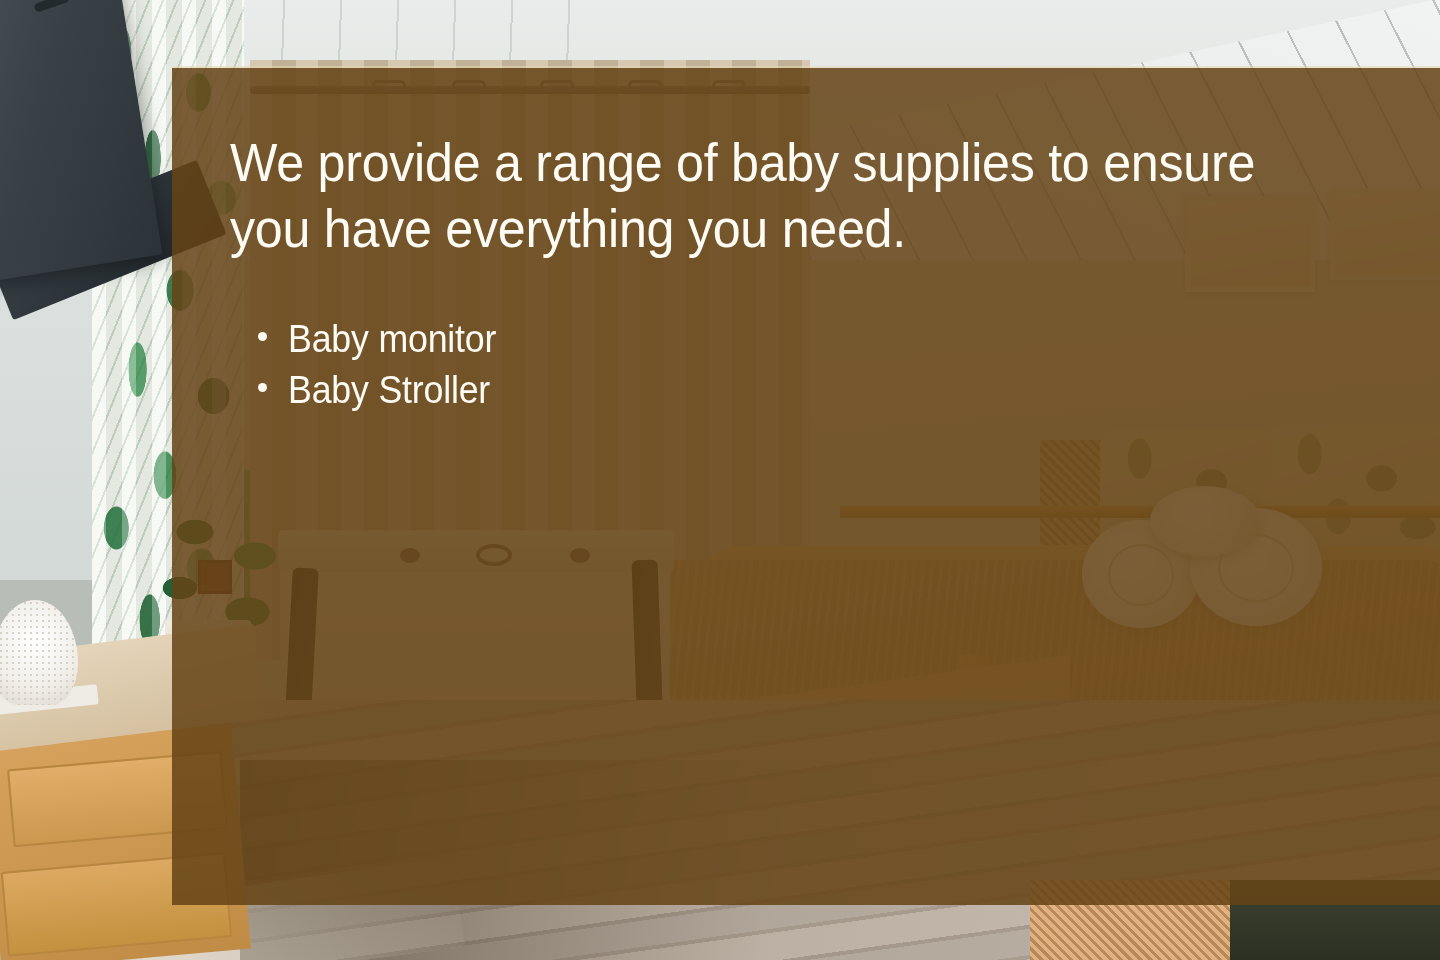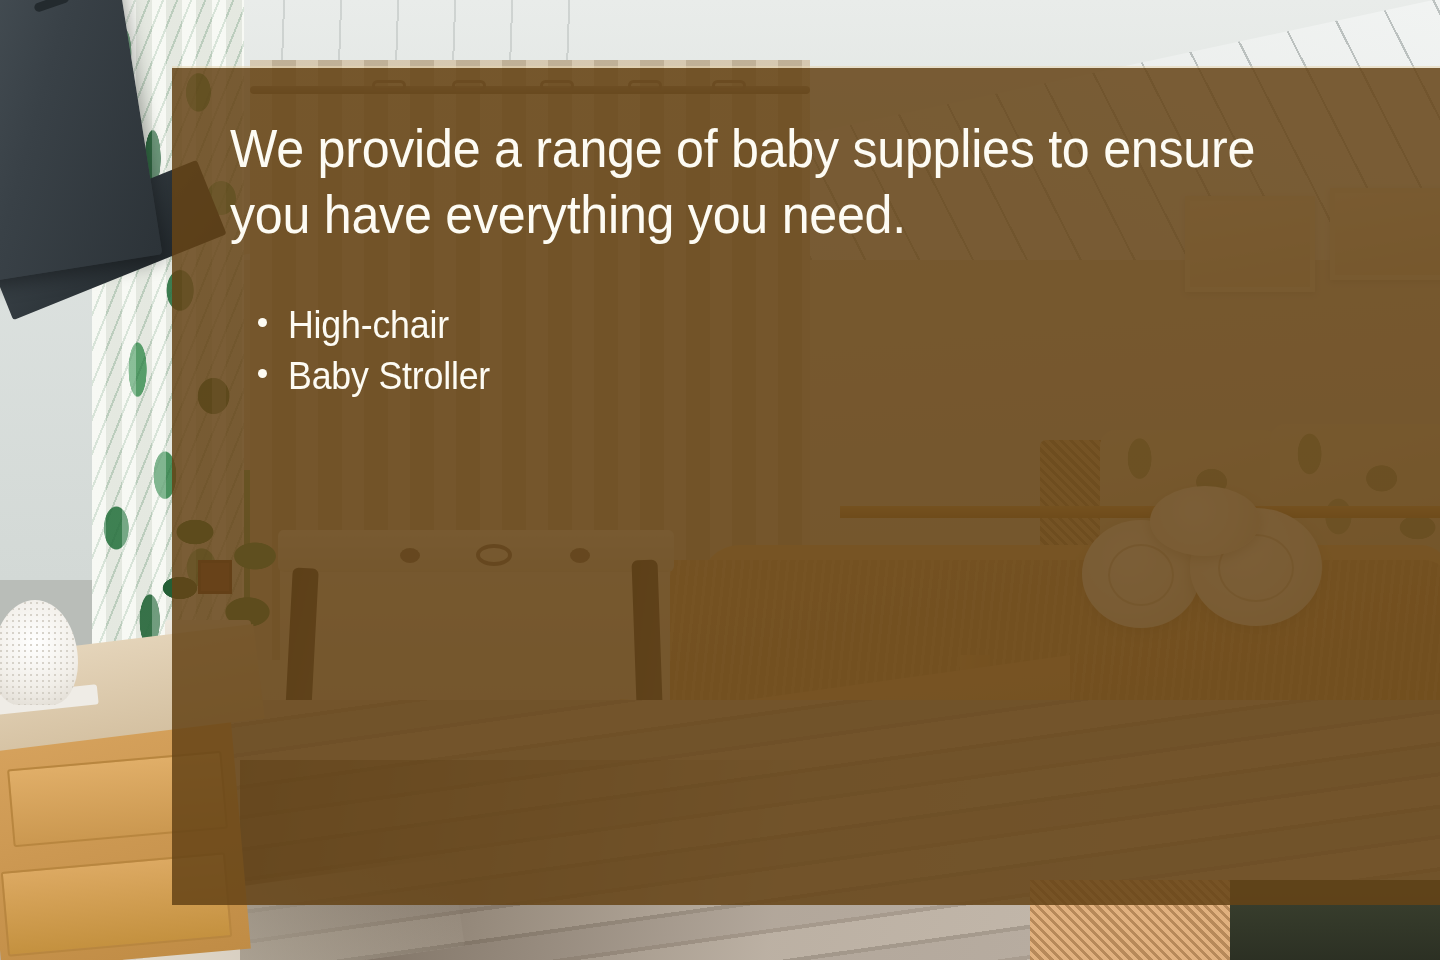--- a/index.html
+++ b/index.html
@@ -350,21 +350,21 @@
     left:172px; top:68px; width:1268px; height:837px;
     background:rgba(101,68,22,0.86);
   }
   .overlay-hair{
     position:absolute; left:172px; top:66px; width:1268px; height:2px;
     background:rgba(232,214,176,.55);
   }
 
   
   .content{
-    position:absolute; left:172px; top:54px; width:1268px; height:837px;
+    position:absolute; left:172px; top:68px; width:1268px; height:837px;
     padding:62px 0 0 58px;
   }
   .headline{
     font-family:"Liberation Sans Narrow","Liberation Sans", sans-serif;
     font-size:54px;
     line-height:1.22;
     font-weight:400;
     color:#fdfbf3;
     letter-spacing:-0.3px;
     max-width:1190px;
@@ -489,21 +489,21 @@
   </div>
 
   <div class="overlay-hair"></div>
   <div class="overlay"></div>
 
   <div class="content">
     <h1 class="headline">We provide a range of baby supplies to ensure you have everything you need.</h1>
     <ul class="bullets">
       <li>
         <span class="dot"></span>
-        <span class="txt">High-chair</span>
+        <span class="txt">Baby monitor</span>
       </li>
       <li>
         <span class="dot"></span>
         <span class="txt">Baby Stroller</span>
       </li>
     </ul>
   </div>
 
 </div>
 

